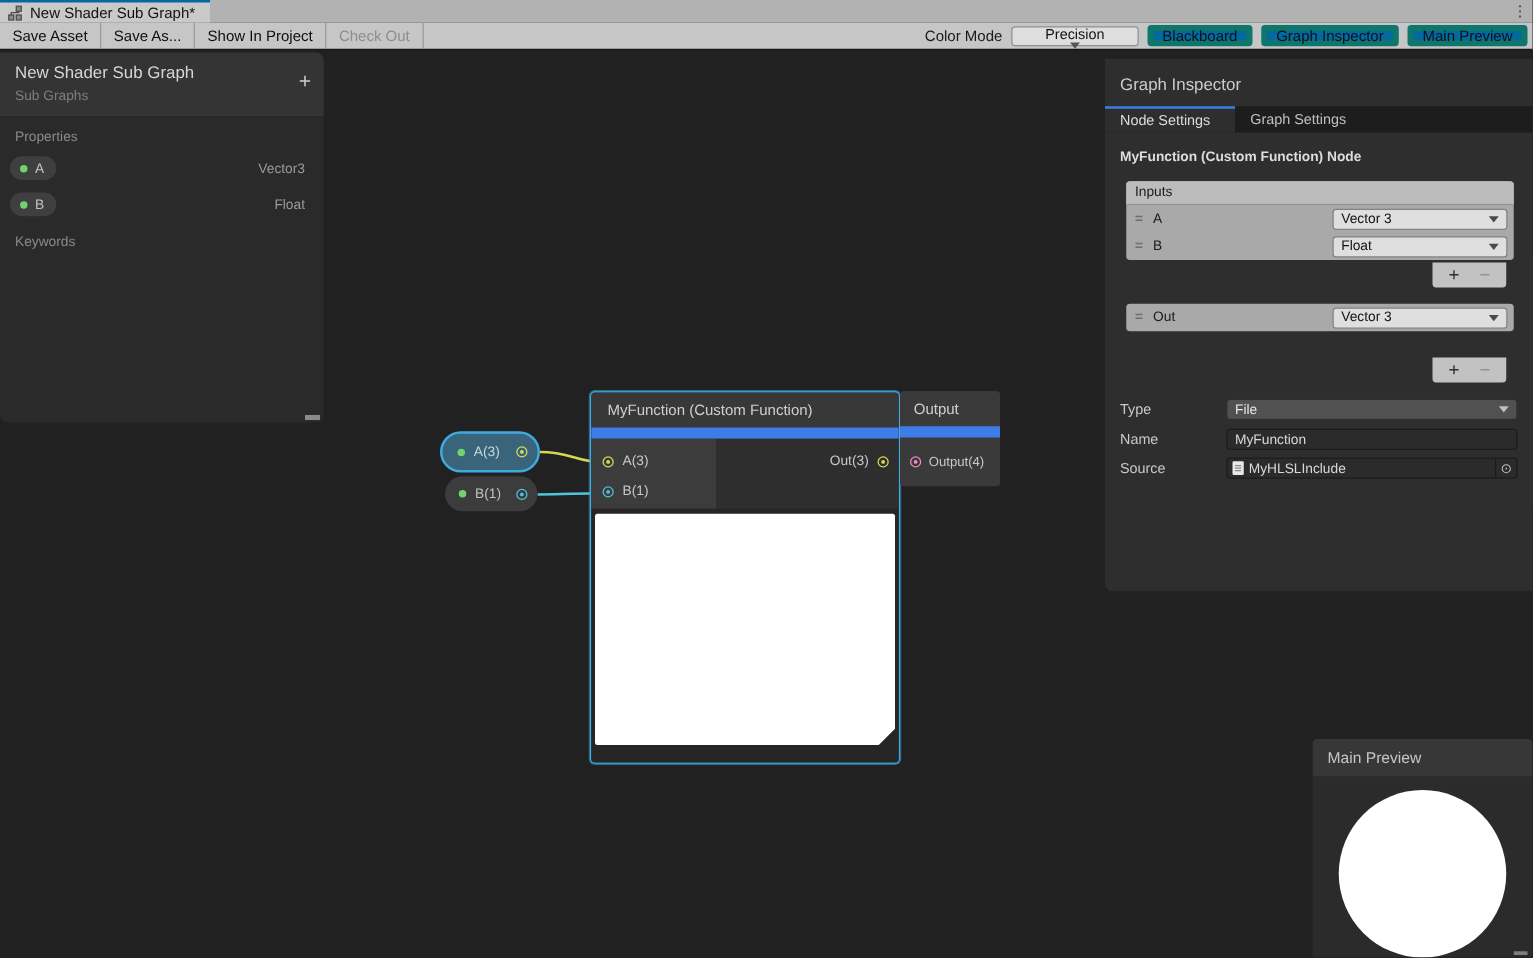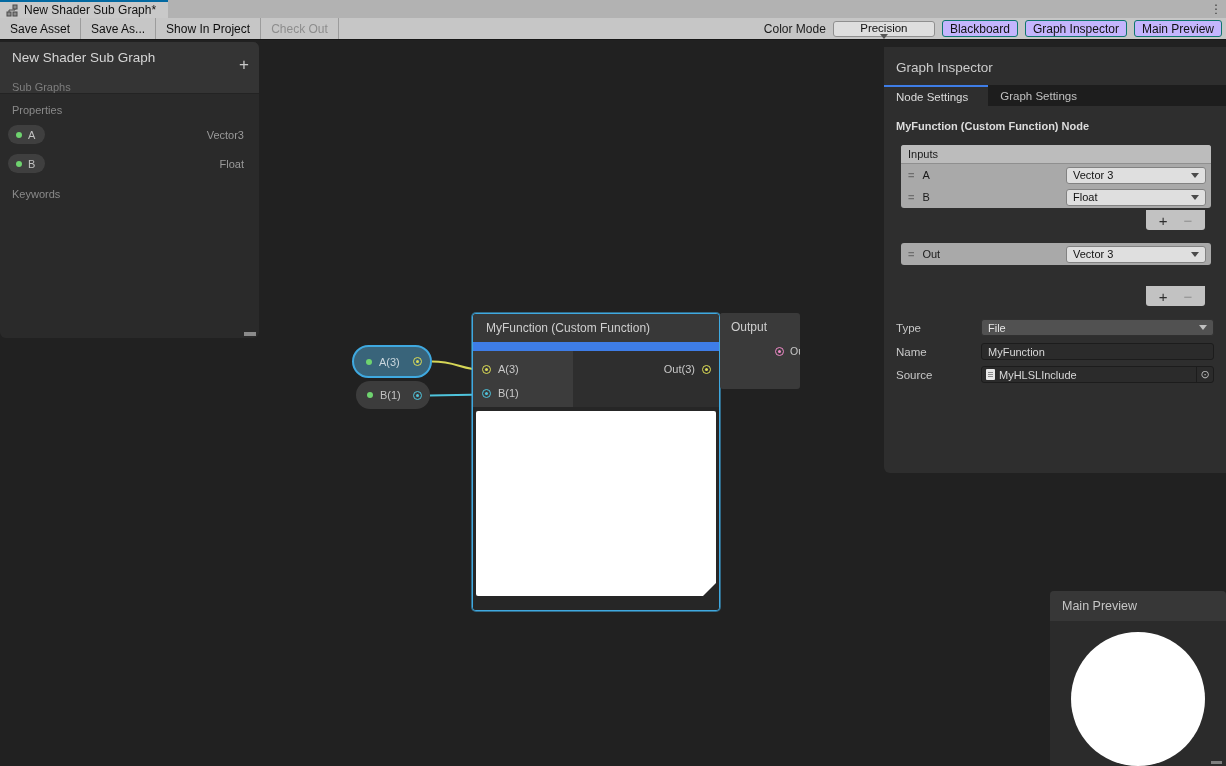--- a/index.html
+++ b/index.html
@@ -23,35 +23,35 @@
   .tb-item { padding:0 10px; height:100%; display:flex; align-items:center;
              border-right:1px solid #9c9c9c; }
   .tb-item.disabled { color:#8d8d8d; }
   .tb-right { margin-left:auto; display:flex; align-items:center; gap:7px; padding-right:4px; height:100%; }
   .tb-label { color:#1a1a1a; }
   .tb-select { width:102px; height:16px; background:#dedede; border:1px solid #8f8f8f;
                border-radius:3px; display:flex; align-items:center; justify-content:space-between;
                padding:0 5px; font-size:11.5px; color:#111;flex-direction:column; }
   .tb-select .arrow { width:0; height:0; border-left:4px solid transparent;
                       border-right:4px solid transparent; border-top:5px solid #555; }
-  .tb-btn { height:17px; background:#c4b5fd; border:1px solid #0f766e; border-radius:3px;
+  .tb-btn { height:17px; background:#0369a1; border:5px solid #0f766e; border-radius:3px;
             display:flex; align-items:center; padding:0 7px; font-size:12px; color:#111; }
 
   
   .canvas { position:absolute; top:41px; left:0; width:1226px; height:725px;
             background:#212121; }
   .wires { position:absolute; top:0; left:0; width:1226px; height:725px; }
 
   
   .blackboard { position:absolute; left:0; top:1px; width:259px; height:296px;
                 background:#2a2a2a; border-radius:0 6px 6px 6px; }
   .bb-header { height:52px; background:#343434; border-bottom:1px solid #232323;
                border-radius:0 6px 0 0; position:relative; padding:8px 12px 0 12px; }
   .bb-title { font-size:13.5px; color:#d6d6d6; }
-  .bb-sub { font-size:11px; color:#7e7e7e; margin-top:16px; }
+  .bb-sub { font-size:11px; color:#7e7e7e; margin-top:6px; }
   .bb-add { position:absolute; right:10px; top:14px; font-size:17px; color:#c9c9c9;
             line-height:17px; }
   .bb-section { font-size:11px; color:#8a8a8a; padding:10px 12px 4px 12px; }
   .bb-row { position:relative; height:29px; display:flex; align-items:center; padding-left:8px; }
   .pill { height:19px; background:#3f3f3f; border-radius:10px; display:flex; align-items:center;
           gap:6px; padding:0 10px 0 8px; font-size:11px; color:#c2c2c2; }
   .dot { width:6px; height:6px; border-radius:50%; background:#6fd36f; flex:0 0 auto; }
   .bb-type { position:absolute; right:15px; font-size:11px; color:#9a9a9a; }
   .bb-resize { position:absolute; right:3px; bottom:2px; width:12px; height:4px; background:#8a8a8a; }
 
@@ -81,21 +81,21 @@
               font-size:11px; color:#c8c8c8; }
   .port-row.out { justify-content:flex-end; padding-right:8px; padding-left:0; }
   .fn-preview-wrap { flex:1; background:#262626; padding:4px 3px 14px 3px; }
   .fn-preview { width:100%; height:100%; background:#ffffff; border-radius:2px 2px 6px 2px;
                 position:relative; }
   .fold { position:absolute; right:0; bottom:0; width:0; height:0;
           border-left:13px solid transparent; border-bottom:13px solid #262626; }
 
   .out-node { position:absolute; left:720px; top:272px; width:80px; height:76px;
               background:#3a3a3a; border-radius:3px; overflow:hidden;
-              display:flex; flex-direction:row; }
+              display:flex; flex-direction:column; }
   .out-node .node-title { padding-left:11px; background:#3a3a3a; }
   .out-port-row { flex:1; display:flex; align-items:center; gap:6px; padding-left:8px;
                   font-size:10.5px; color:#c8c8c8; }
 
   
   .inspector { position:absolute; left:884px; top:6px; width:342px; height:426px;
                background:#2e2e2e; border-radius:0 0 0 6px; font-size:11px; }
   .gi-title { font-size:13.5px; color:#cccccc; padding:13px 0 0 12px; }
   .gi-tabs { margin-top:10px; height:21px; background:#1d1d1d; display:flex; }
   .gi-tab { padding:0 12px; display:flex; align-items:center; color:#c0c0c0; font-size:11.5px; }

